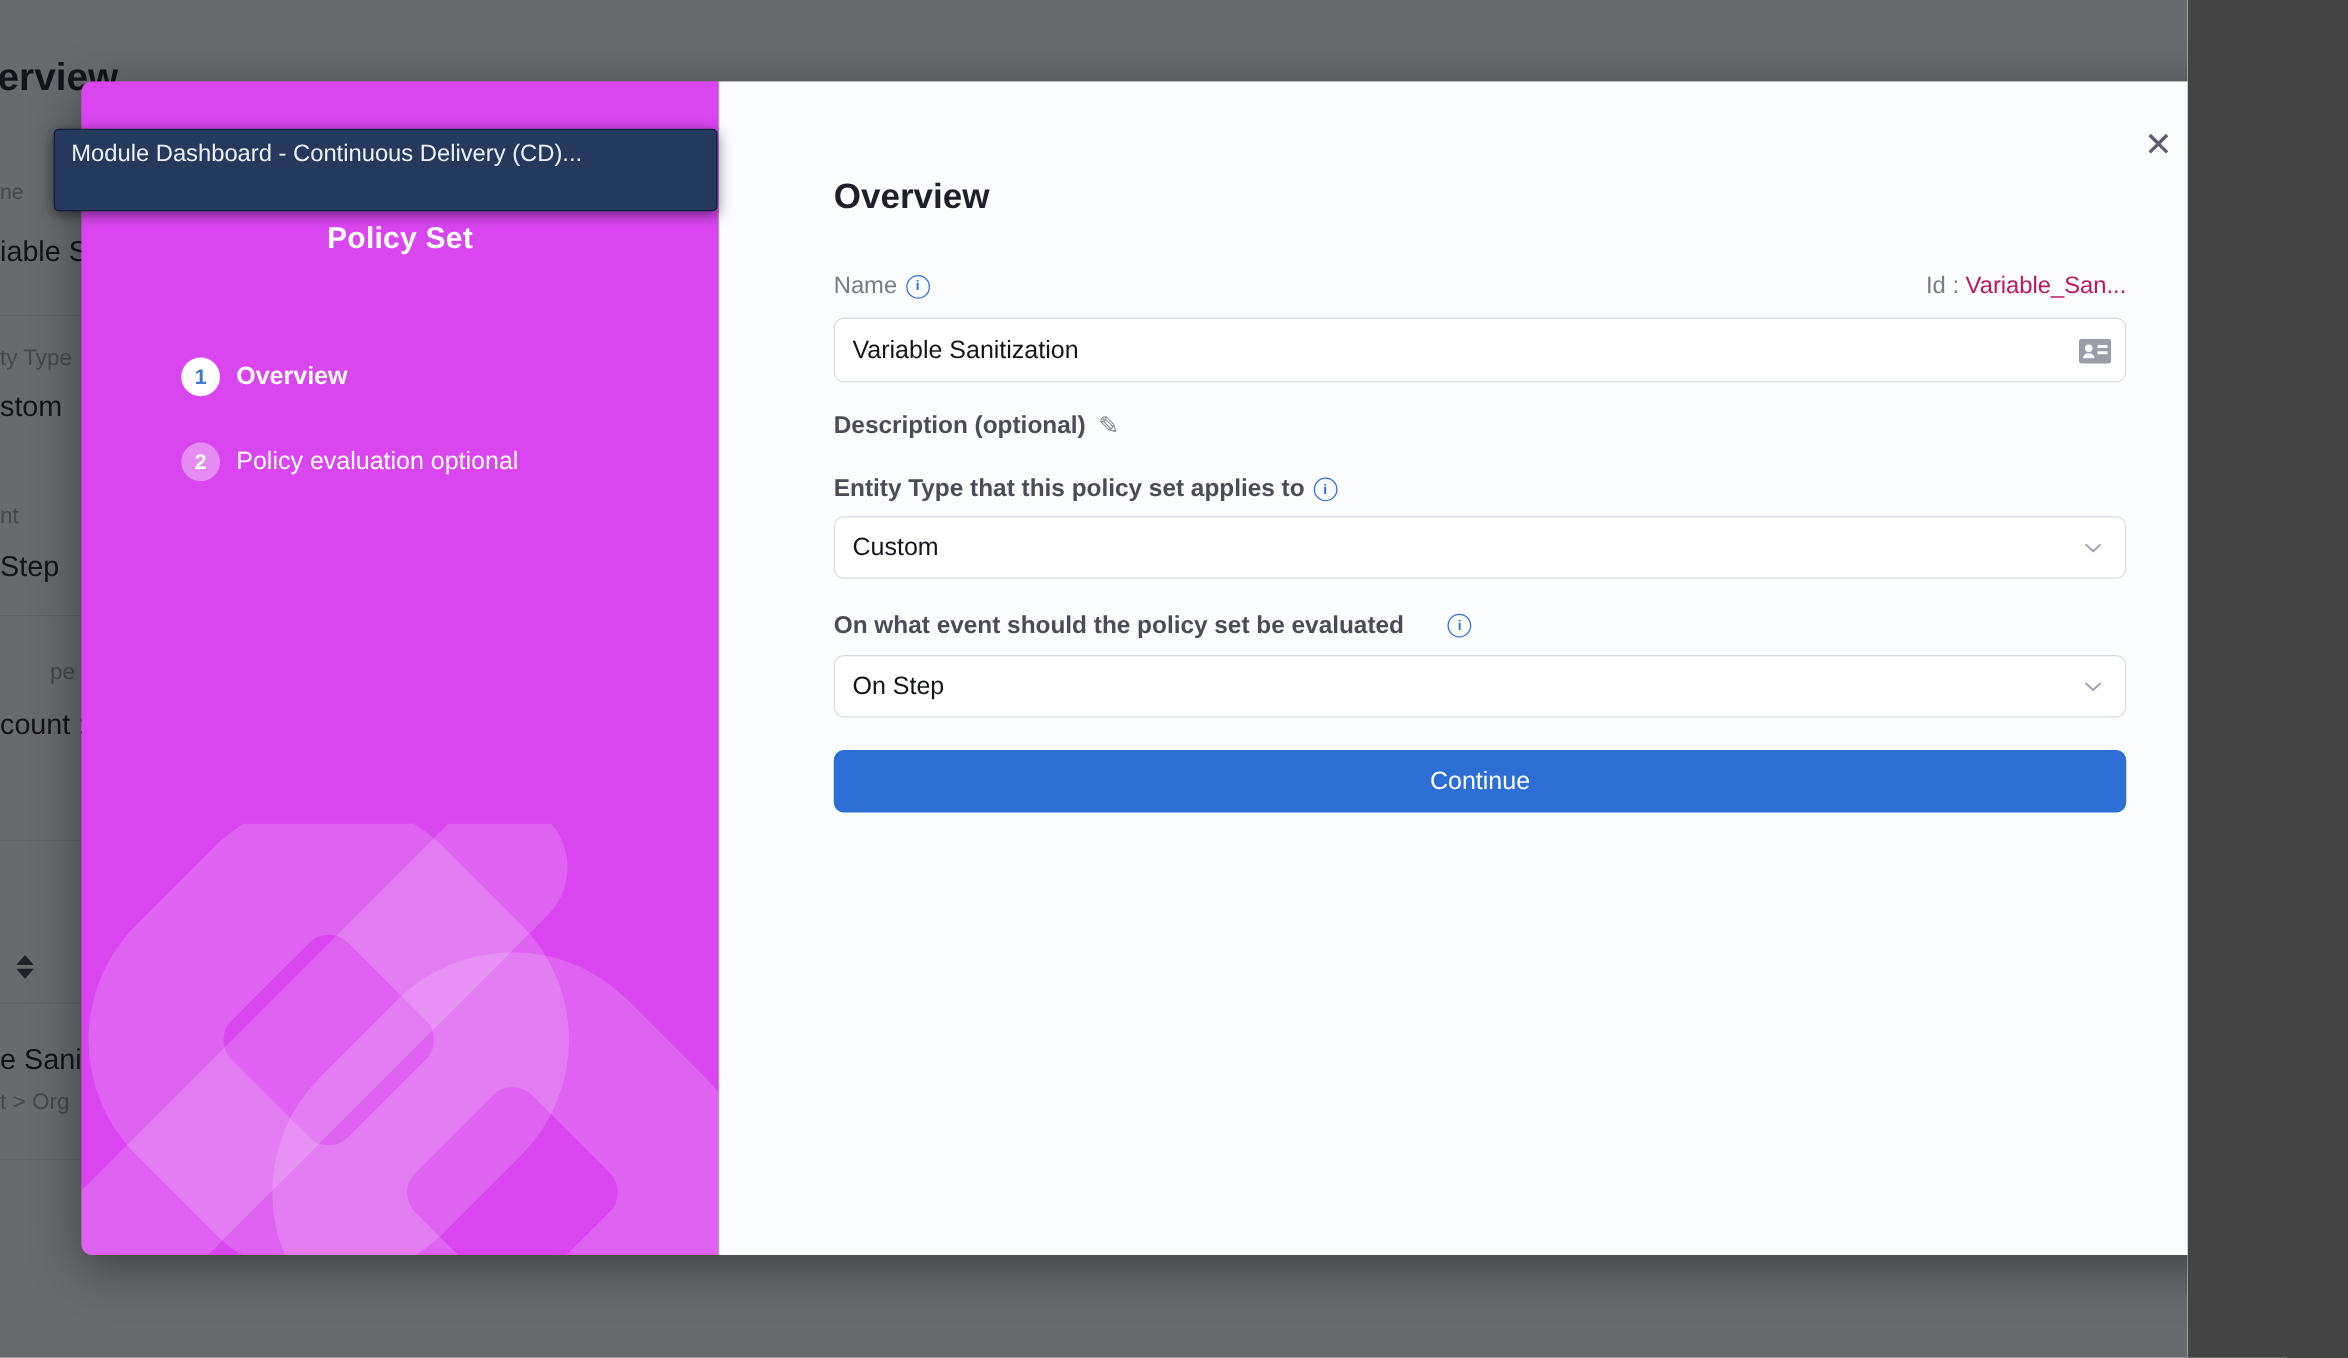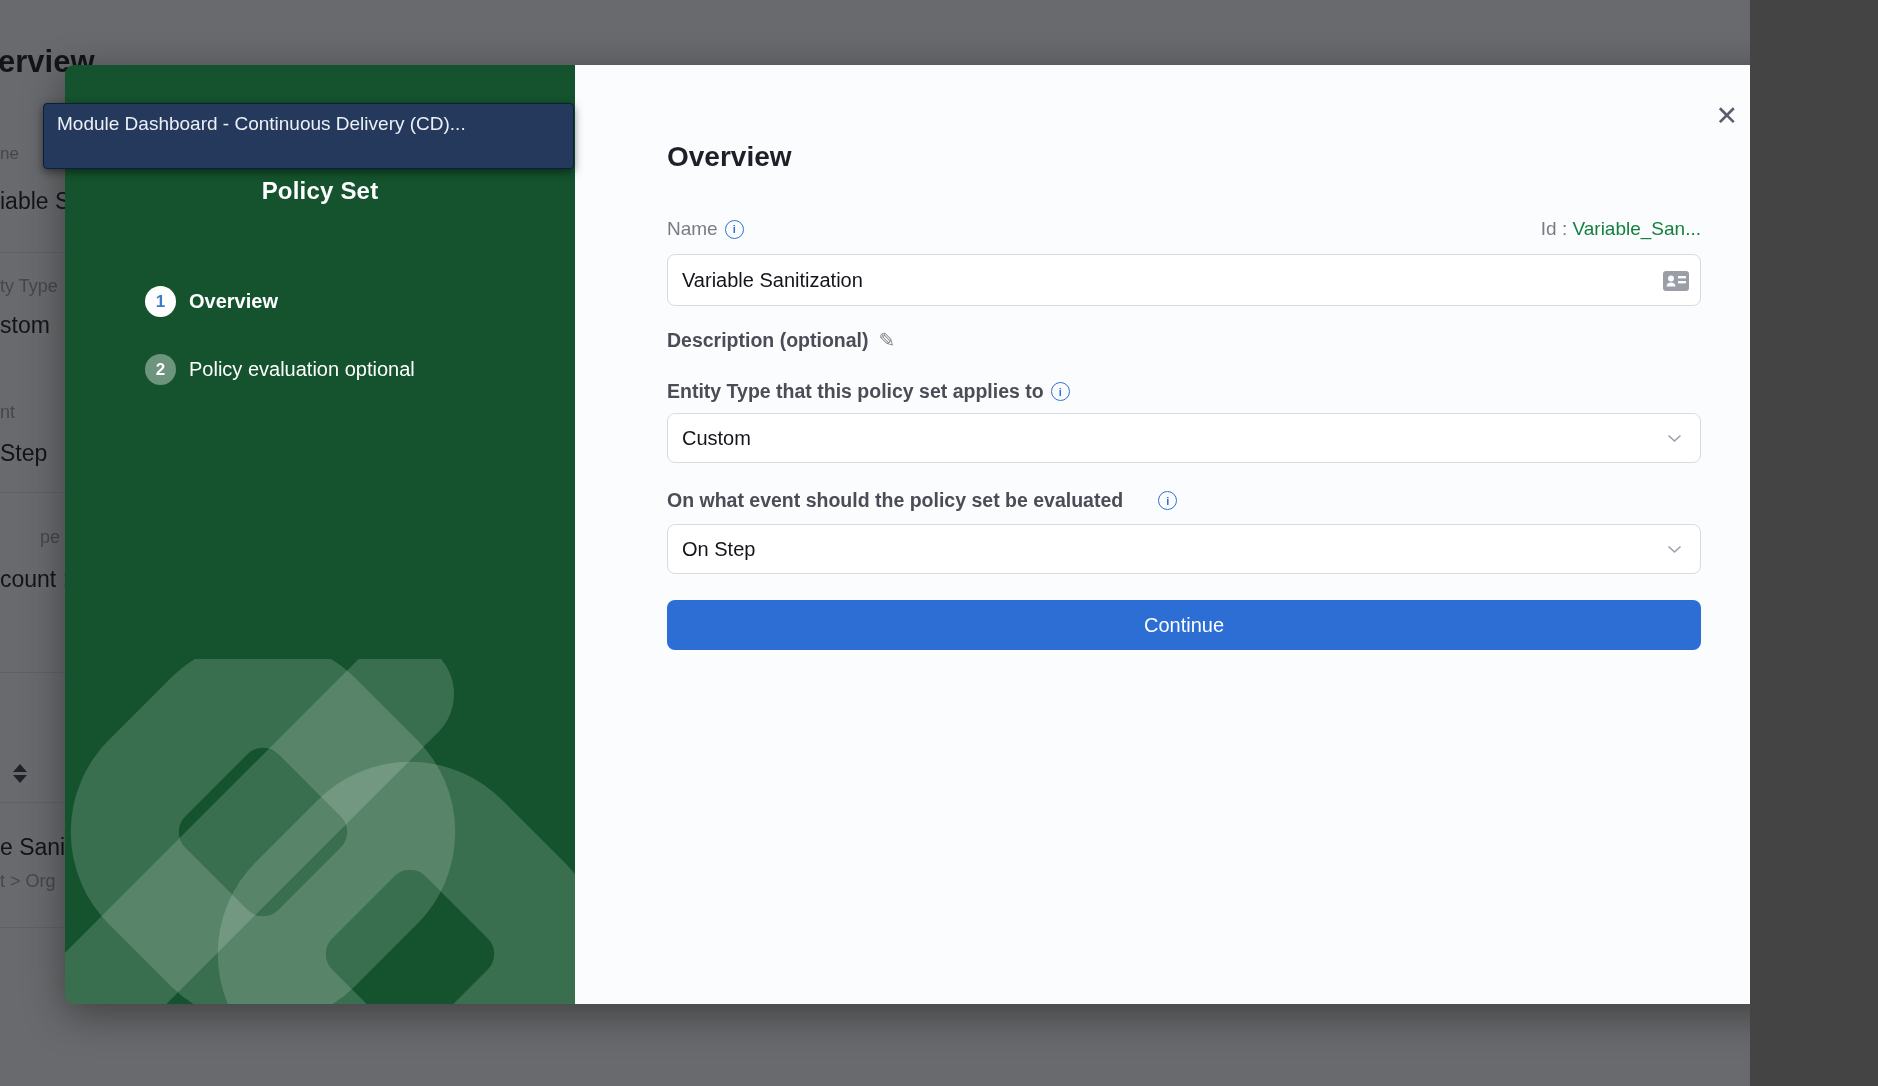--- a/index.html
+++ b/index.html
@@ -28,21 +28,21 @@
 
   
   .overlay{position:absolute;inset:0;background:rgba(17,19,24,0.63);z-index:5;}
 
   
   .modal{position:absolute;left:65px;top:65px;width:1725px;height:939px;z-index:10;
          border-radius:9px;overflow:hidden;display:flex;
          box-shadow:0 10px 40px rgba(0,0,0,0.40);}
 
   
-  .sidebar{position:relative;width:510px;flex:0 0 510px;background:#14532d;overflow:hidden;}
+  .sidebar{position:relative;width:510px;flex:0 0 510px;background:#d946ef;overflow:hidden;}
   .sb-title{position:absolute;left:0;right:0;top:112px;text-align:center;
             color:#fff;font-size:24px;font-weight:700;letter-spacing:.2px;}
   .steps{position:absolute;left:80px;top:221px;}
   .step{display:flex;align-items:center;margin-bottom:37px;cursor:pointer;}
   .step-circle{width:31px;height:31px;border-radius:50%;display:flex;align-items:center;justify-content:center;
                font-size:17px;font-weight:700;flex:0 0 31px;}
   .step.active .step-circle{background:#fff;color:#3e7ac7;}
   .step.inactive .step-circle{background:rgba(255,255,255,0.38);color:#fff;}
   .step-label{margin-left:13px;color:#fff;font-size:20px;}
   .step.active .step-label{font-weight:700;}
@@ -54,21 +54,21 @@
              cursor:pointer;line-height:1;user-select:none;}
   .content{position:absolute;left:92px;top:0;width:1034px;}
   .m-heading{position:absolute;left:0;top:76px;font-size:28px;font-weight:600;color:#1e1f28;}
   .row-name{position:absolute;left:0;right:0;top:153px;display:flex;align-items:center;}
   .lbl-gray{font-size:19px;color:#7b7c83;font-weight:500;}
   .info-icon{display:inline-flex;align-items:center;justify-content:center;width:17px;height:17px;
              border:1.6px solid #2f70d4;border-radius:50%;color:#2f70d4;font-size:11px;font-weight:700;
              margin-left:7px;vertical-align:-3px;}
   .id-right{margin-left:auto;font-size:19px;}
   .id-prefix{color:#7b7c83;}
-  .id-link{color:#15803d;cursor:pointer;}
+  .id-link{color:#be185d;cursor:pointer;}
   .name-input{position:absolute;left:0;top:189px;width:1034px;height:52px;box-sizing:border-box;
               background:#fff;border:1px solid #d8dbe3;border-radius:8px;padding:0 46px 0 14px;
               font-size:20px;color:#14151a;font-family:"Liberation Sans","DejaVu Sans",sans-serif;outline:none;}
   .card-icon{position:absolute;left:996px;top:206px;cursor:pointer;}
   .row-desc{position:absolute;left:0;top:263px;display:flex;align-items:center;}
   .lbl-bold{font-size:19.5px;color:#4b4c55;font-weight:600;}
   .edit-icon{margin-left:10px;font-size:20px;color:#83848c;cursor:pointer;}
   .row-entity{position:absolute;left:0;top:315px;display:flex;align-items:center;}
   .selectbox{position:absolute;left:0;width:1034px;height:50px;box-sizing:border-box;background:#fff;
              border:1px solid #d8dbe3;border-radius:8px;display:flex;align-items:center;

